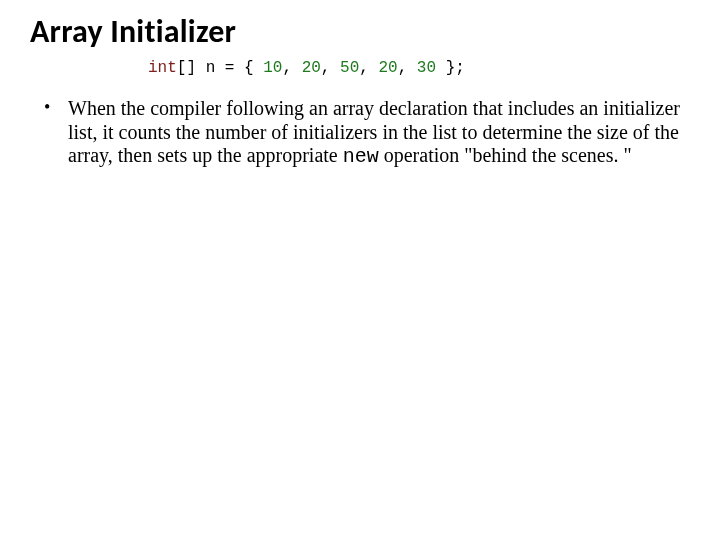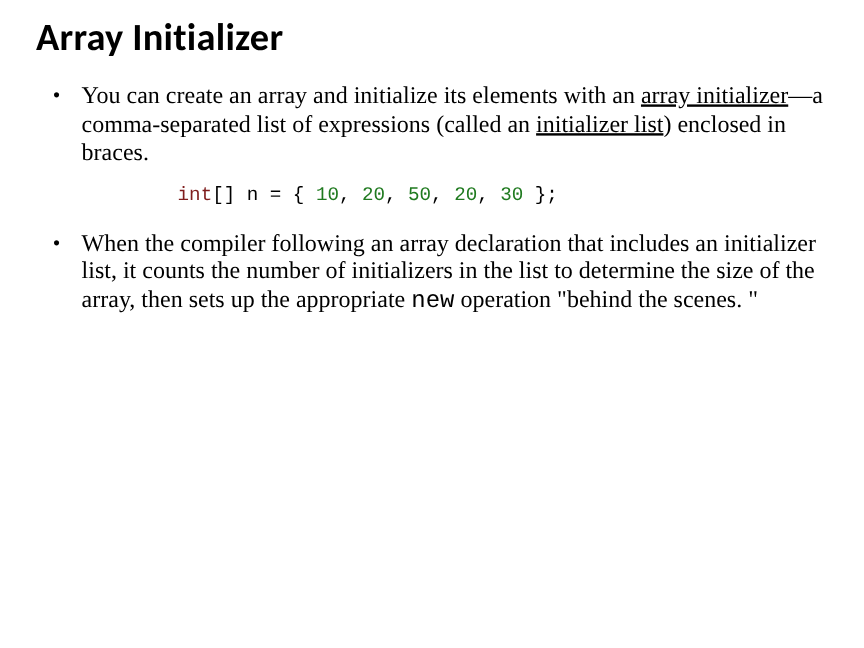--- a/index.html
+++ b/index.html
@@ -47,23 +47,20 @@
   .num { color: #1f7a1f; }
   .mono { font-family: "Courier New", Courier, monospace; font-size: 20px; }
 </style>
 </head>
 <body>
 
 <h1 class="title">Array Initializer</h1>
 
 <ul>
 
-  <li class="bullet">
-    <span>You can create an array and initialize its elements with an </span><span class="underline">array initializer</span><span>—a comma-separated list of expressions (called an </span><span class="underline">initializer list</span><span>) enclosed in braces.</span>
-  </li>
 
 
 
 </ul>
 
 <div class="codeblock"><span class="kw">int</span><span>[] </span><span>n = { </span><span class="num">10</span><span>, </span><span class="num">20</span><span>, </span><span class="num">50</span><span>, </span><span class="num">20</span><span>, </span><span class="num">30</span><span> };</span></div>
 
 <ul>
 
 

